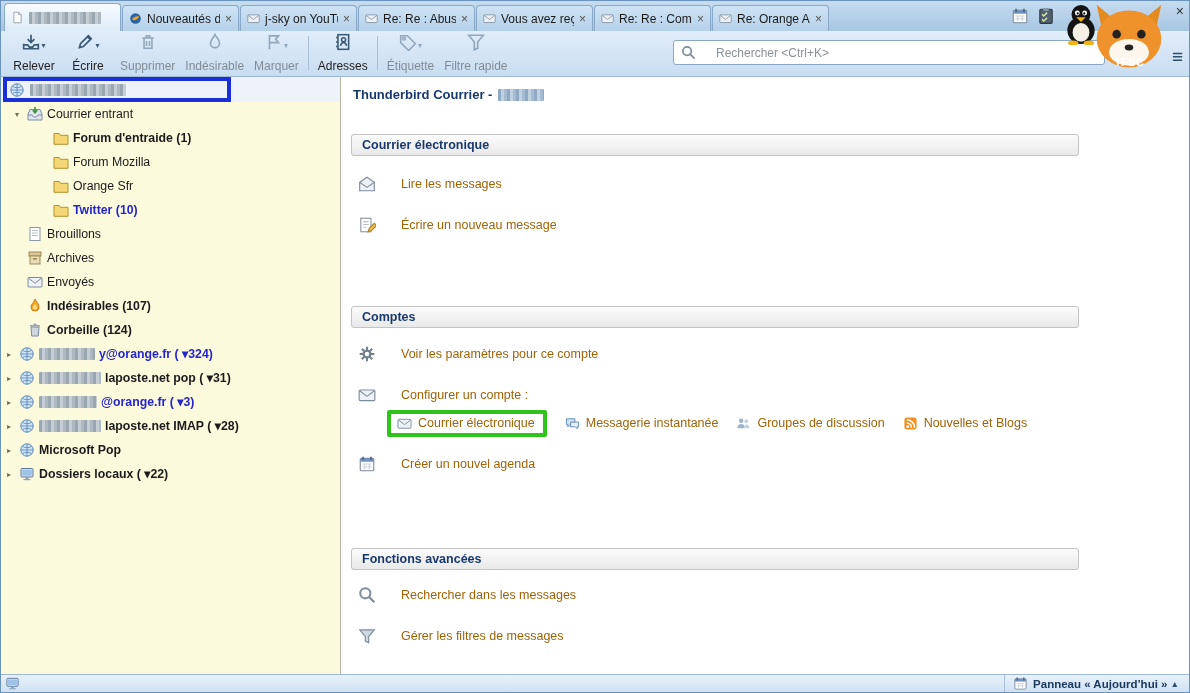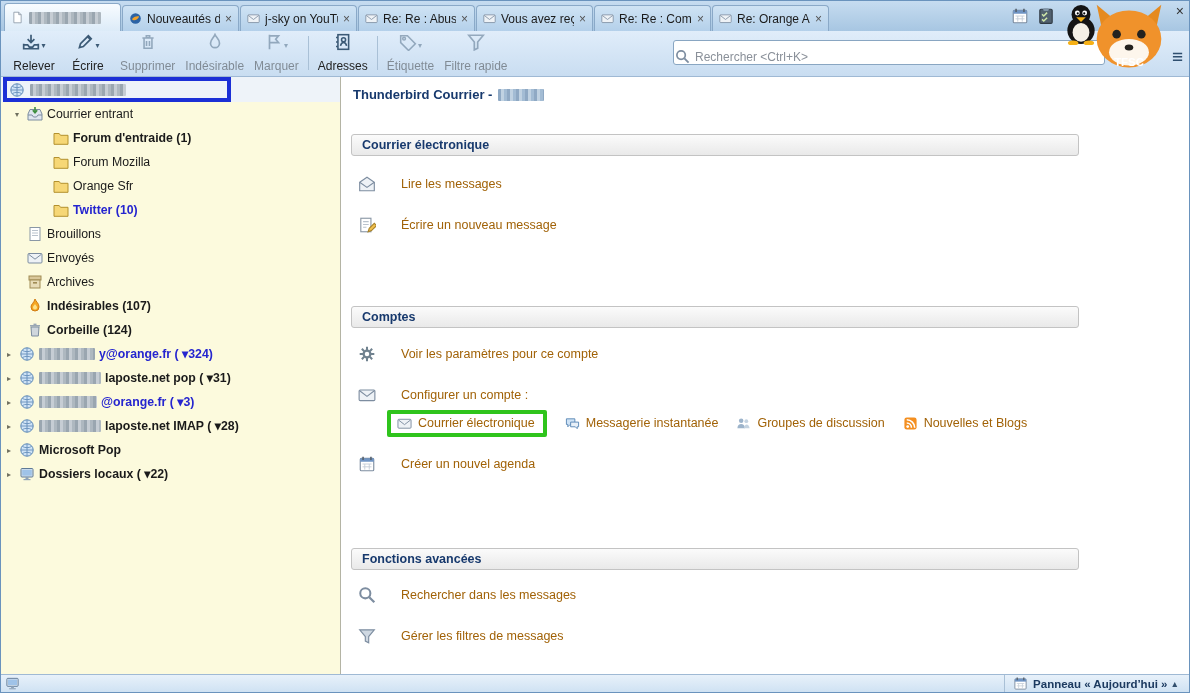--- a/index.html
+++ b/index.html
@@ -32,21 +32,21 @@
     display:flex; align-items:center; padding:1px 6px 2px; }
   .tbtn { display:flex; flex-direction:column; align-items:center; justify-content:center;
     min-width:54px; height:42px; padding:1px 5px; border-radius:3px; }
   .tbtn .tico { display:flex; align-items:flex-end; gap:1px; height:18px; }
   .tbtn .tlabel { font-size:12px; color:#222; margin-top:8px; white-space:nowrap; }
   .tbtn.disabled { opacity:.45; }
   .caret { font-size:8px; color:#3c5a76; line-height:10px; }
   .tsep { width:1px; height:34px; background:#a9c0d6; margin:0 4px; }
   .searchbox { position:absolute; left:672px; top:9px; width:432px; height:25px;
     background:#fff; border:1px solid #89a6c2; border-radius:3px;
-    display:flex; align-items:flex-end; gap:5px; padding:0 1px; }
+    display:flex; align-items:center; gap:20px; padding:0 7px; }
   .searchbox input { flex:1; border:none; outline:none; font-size:12px;
     font-family:"Liberation Sans",sans-serif; color:#333; background:transparent; }
   .searchbox input::placeholder { color:#8a9099; }
   
   .sidebar { position:absolute; top:76px; bottom:18px; left:0; width:340px;
     background:#fcfadd; border-right:1px solid #b4b4a4; }
   .acct-header { height:25px; background:#eef3f9; display:flex; align-items:center;
     gap:5px; padding-left:8px; }
   .annot-blue { position:absolute; left:2px; top:0; width:228px; height:25px;
     border:4px solid #1b2fd6; pointer-events:none; }
@@ -445,30 +445,30 @@
   <div class="srow lv1">
     <span class="tw"></span>
     <svg class="ic">
         <use href="#i-drafts"></use>
       </svg>
     <span class="flabel">Brouillons</span>
   </div>
   <div class="srow lv1">
     <span class="tw"></span>
     <svg class="ic">
+        <use href="#i-archive"></use>
+      </svg>
+    <span class="flabel">Archives</span>
+  </div>
+  <div class="srow lv1">
+    <span class="tw"></span>
+    <svg class="ic">
         <use href="#i-envelope"></use>
       </svg>
     <span class="flabel">Envoyés</span>
-  </div>
-  <div class="srow lv1">
-    <span class="tw"></span>
-    <svg class="ic">
-        <use href="#i-archive"></use>
-      </svg>
-    <span class="flabel">Archives</span>
   </div>
   <div class="srow lv1">
     <span class="tw"></span>
     <svg class="ic">
         <use href="#i-flame"></use>
       </svg>
     <span class="flabel bold">Indésirables (107)</span>
   </div>
   <div class="srow lv1">
     <span class="tw"></span>

